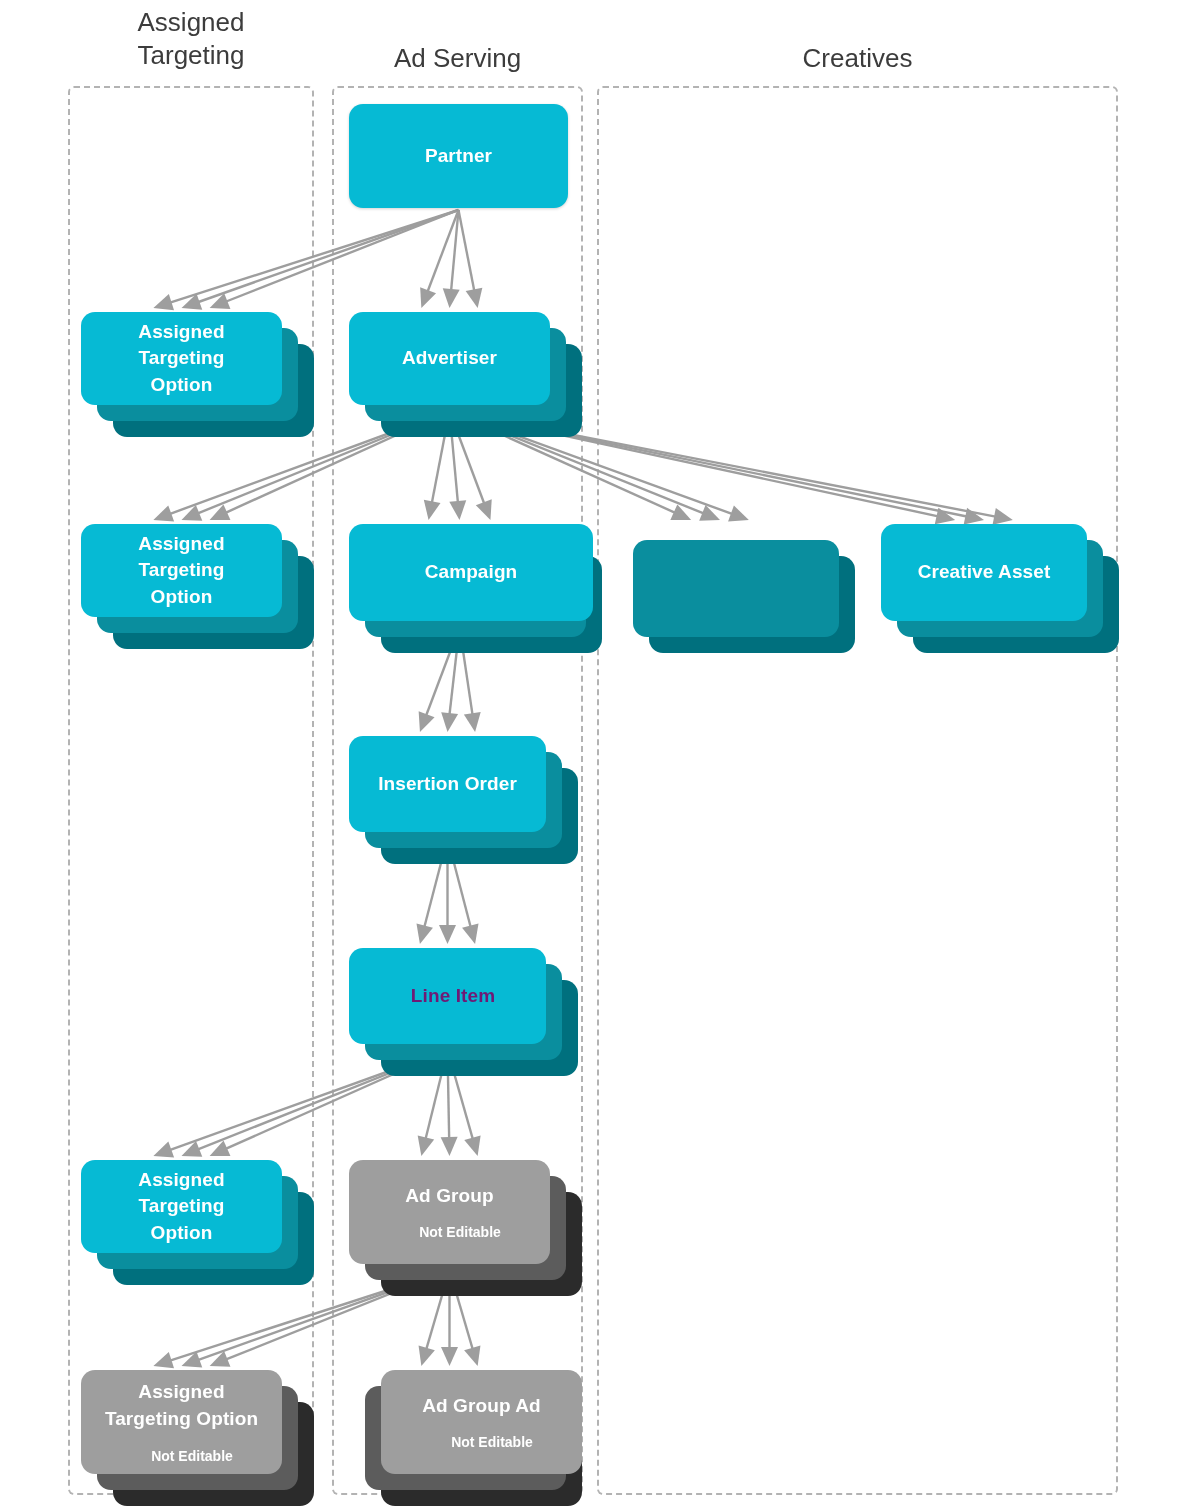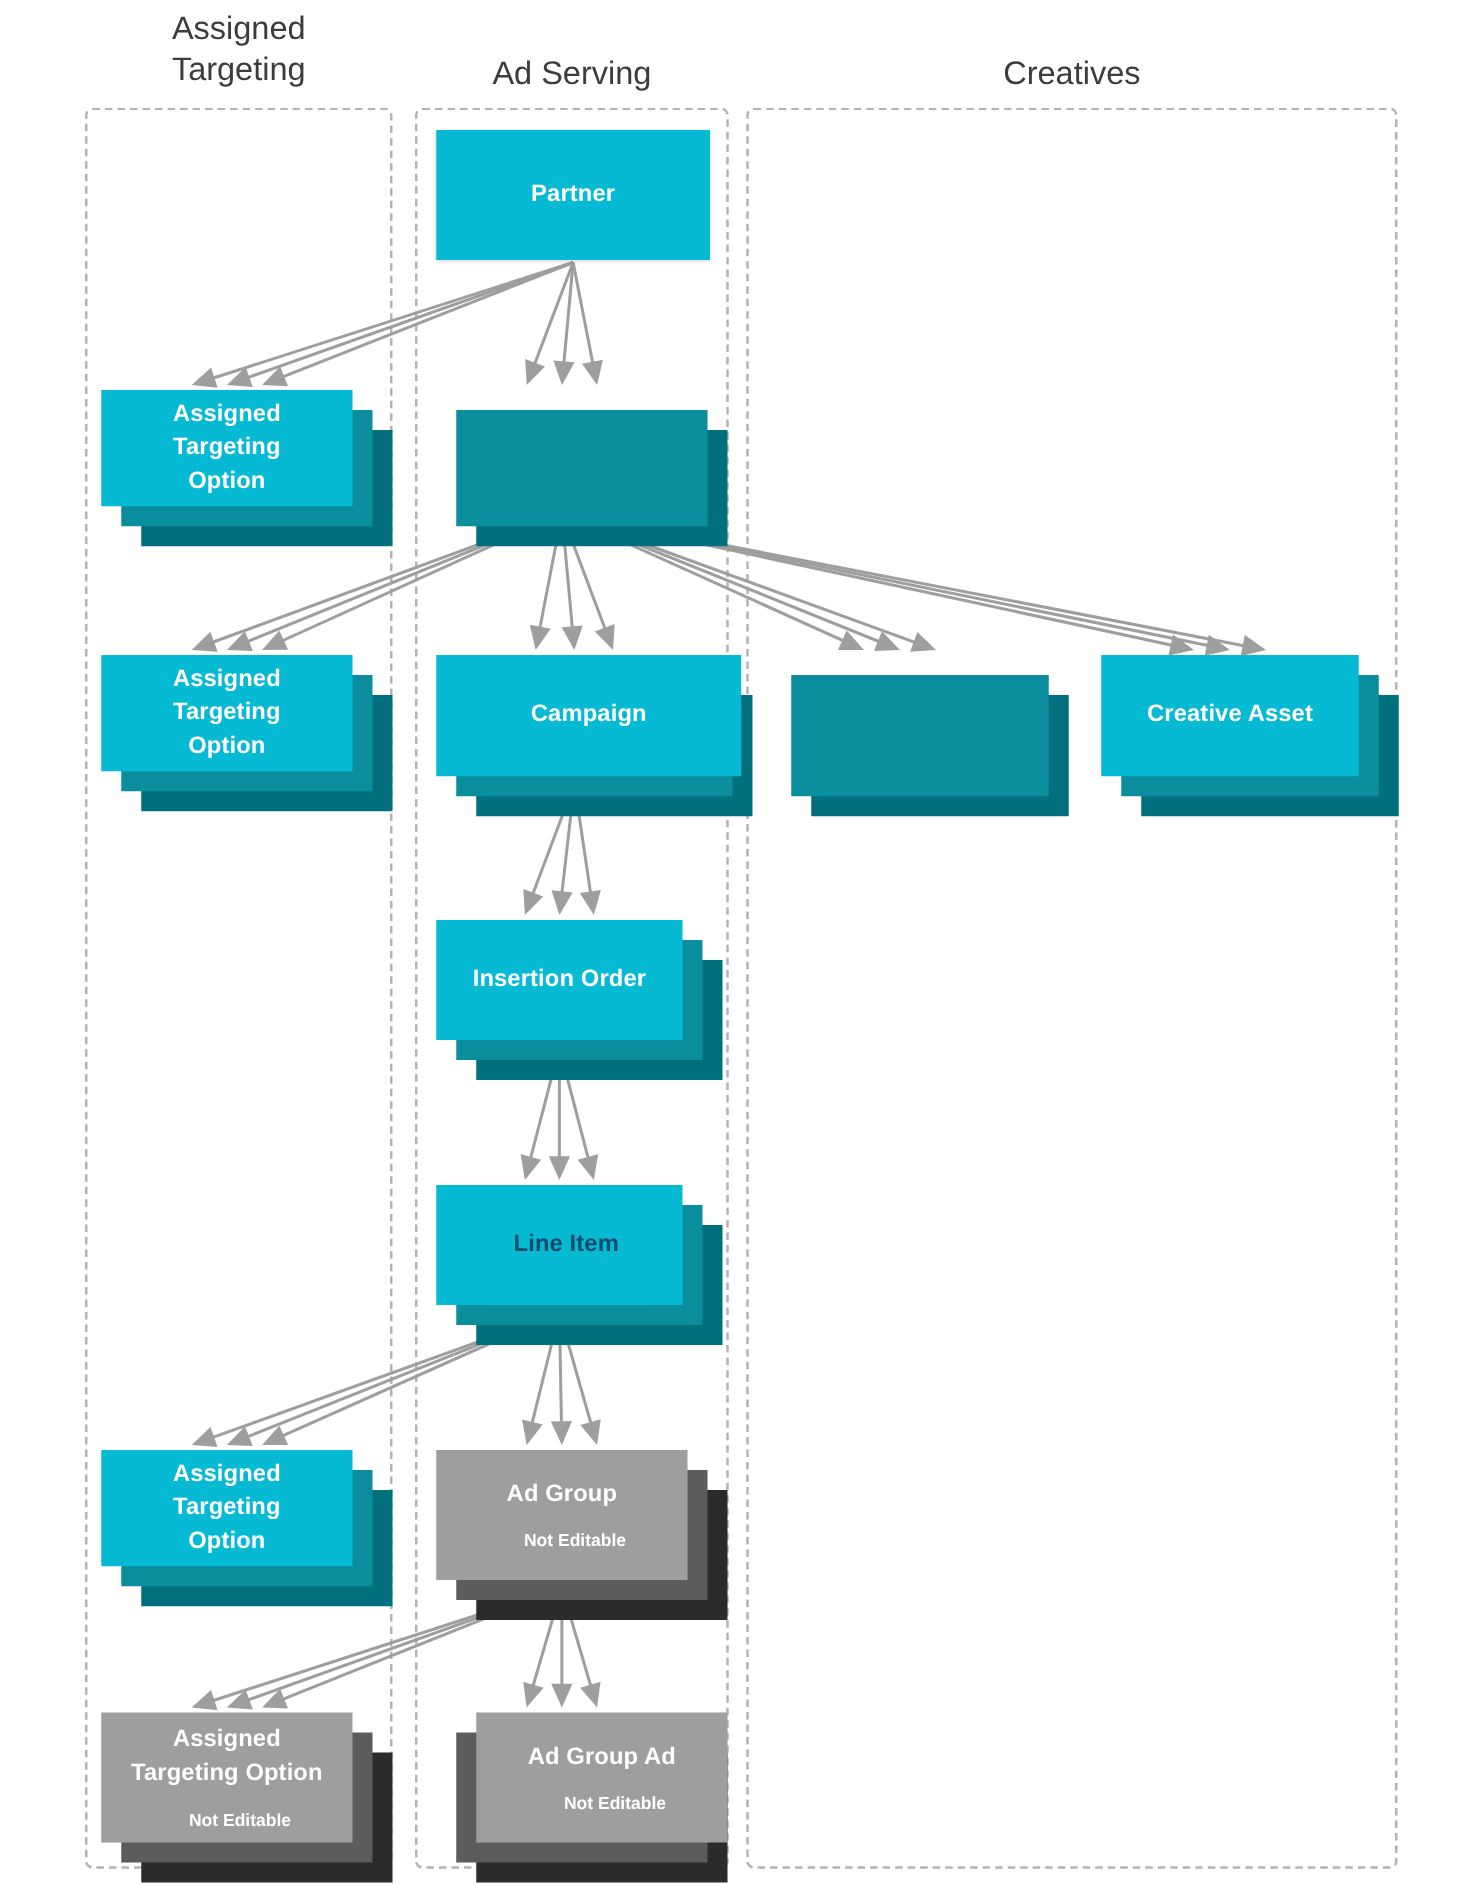--- a/index.html
+++ b/index.html
@@ -50,21 +50,21 @@
     pointer-events: none;
   }
 
   
   .node {
     position: absolute;
     box-sizing: border-box;
   }
   .layer {
     position: absolute;
-    border-radius: 0;
+    border-radius: 14px;
   }
   .layer.back  { }
   .layer.mid   { }
   .layer.front {
     display: flex;
     flex-direction: column;
     align-items: center;
     justify-content: center;
     text-align: center;
   }
@@ -205,20 +205,23 @@
         <div class="layer mid" style="left: 16px; top: 16px; width: 201px; height: 93px;"></div>
         <div class="layer front" style="left: 0px; top: 0px; width: 201px; height: 93px;">
           <div class="node-title" style="color: rgb(255, 255, 255);">Assigned
 Targeting
 Option</div>
         </div>
       </div>
       <div class="node cyan stacked" style="left: 349px; top: 312px; width: 233px; height: 125px;">
         <div class="layer back" style="left: 32px; top: 32px; width: 201px; height: 93px;"></div>
         <div class="layer mid" style="left: 16px; top: 16px; width: 201px; height: 93px;"></div>
+        <div class="layer front" style="left: 0px; top: 0px; width: 201px; height: 93px;">
+          <div class="node-title" style="color: rgb(255, 255, 255);">Advertiser</div>
+        </div>
       </div>
       <div class="node cyan stacked" style="left: 81px; top: 524px; width: 233px; height: 125px;">
         <div class="layer back" style="left: 32px; top: 32px; width: 201px; height: 93px;"></div>
         <div class="layer mid" style="left: 16px; top: 16px; width: 201px; height: 93px;"></div>
         <div class="layer front" style="left: 0px; top: 0px; width: 201px; height: 93px;">
           <div class="node-title" style="color: rgb(255, 255, 255);">Assigned
 Targeting
 Option</div>
         </div>
       </div>
@@ -244,21 +247,21 @@
         <div class="layer back" style="left: 32px; top: 32px; width: 197px; height: 96px;"></div>
         <div class="layer mid" style="left: 16px; top: 16px; width: 197px; height: 96px;"></div>
         <div class="layer front" style="left: 0px; top: 0px; width: 197px; height: 96px;">
           <div class="node-title" style="color: rgb(255, 255, 255);">Insertion Order</div>
         </div>
       </div>
       <div class="node cyan stacked" style="left: 349px; top: 948px; width: 229px; height: 128px;">
         <div class="layer back" style="left: 32px; top: 32px; width: 197px; height: 96px;"></div>
         <div class="layer mid" style="left: 16px; top: 16px; width: 197px; height: 96px;"></div>
         <div class="layer front" style="left: 0px; top: 0px; width: 197px; height: 96px;">
-          <div class="node-title" style="color: #0c4a6e; margin-left: 11px;">Line Item</div>
+          <div class="node-title" style="color: #701a75; margin-left: 11px;">Line Item</div>
         </div>
       </div>
       <div class="node cyan stacked" style="left: 81px; top: 1160px; width: 233px; height: 125px;">
         <div class="layer back" style="left: 32px; top: 32px; width: 201px; height: 93px;"></div>
         <div class="layer mid" style="left: 16px; top: 16px; width: 201px; height: 93px;"></div>
         <div class="layer front" style="left: 0px; top: 0px; width: 201px; height: 93px;">
           <div class="node-title" style="color: rgb(255, 255, 255);">Assigned
 Targeting
 Option</div>
         </div>

